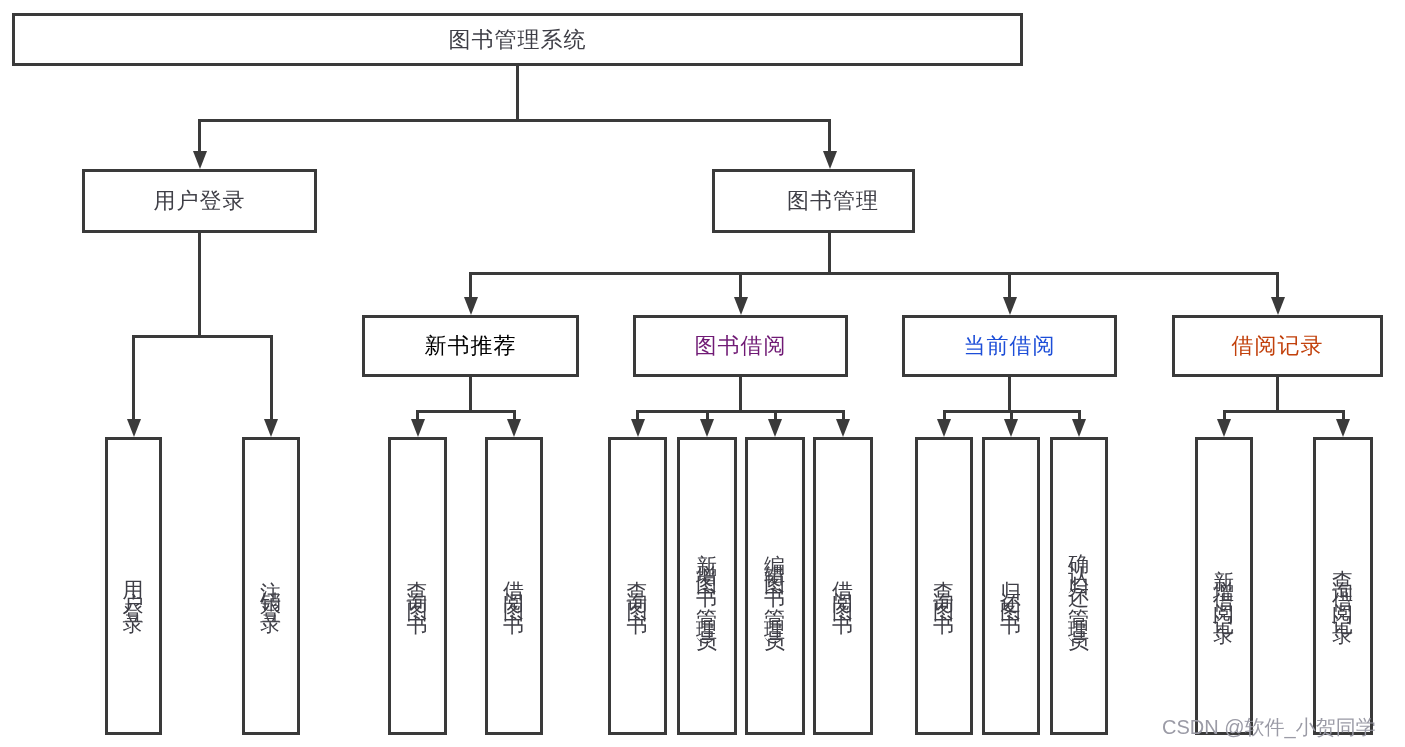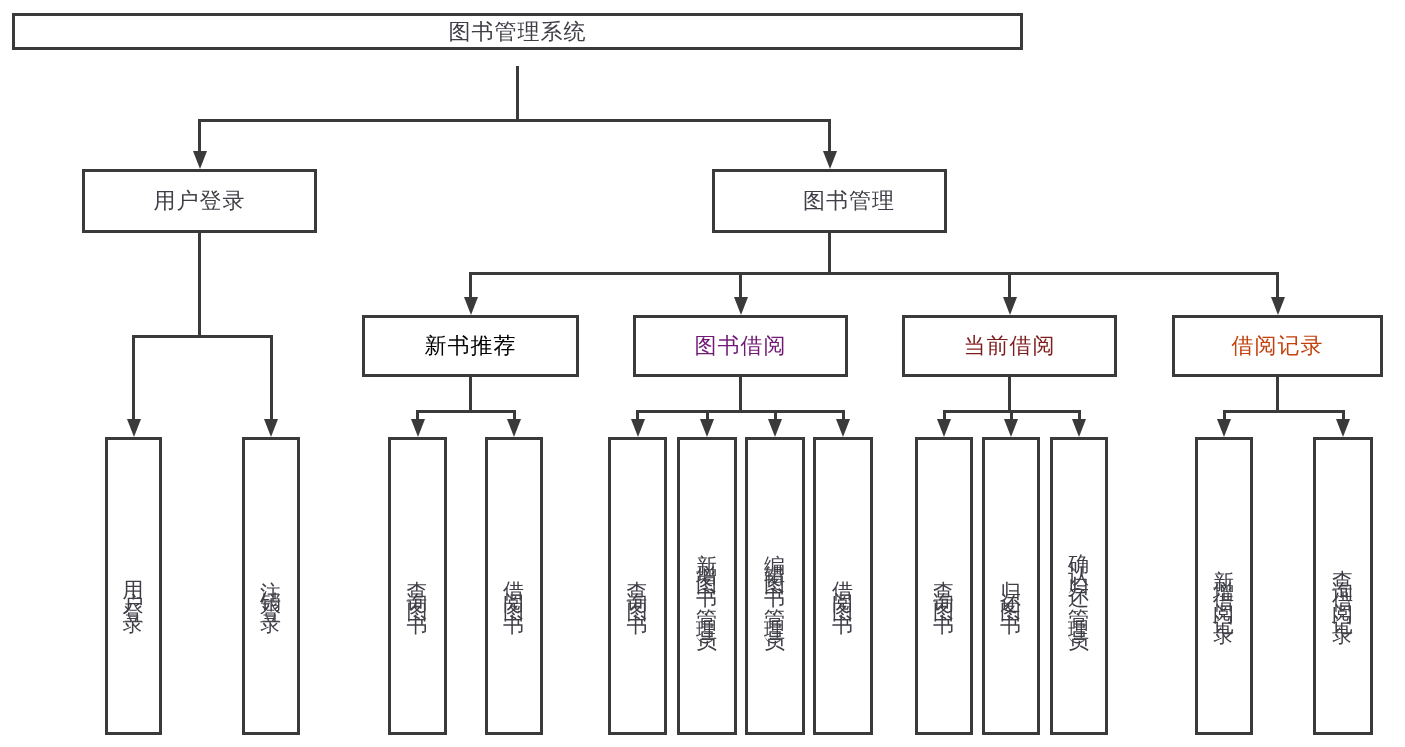--- a/index.html
+++ b/index.html
@@ -51,20 +51,21 @@
     font-size: 20px;
     color: #9b9ba6;
     white-space: nowrap;
     z-index: 5;
   }
 </style>
 </head>
 <body>
 
 <div class="canvas" id="canvas">
+  <span class="watermark">CSDN @软件_小贺同学</span>
 <div class="conn" style="left: 516px; top: 66px; width: 3px; height: 56px;"></div>
     <div class="conn" style="left: 198px; top: 119px; width: 633px; height: 3px;"></div>
     <div class="conn" style="left: 198px; top: 119px; width: 3px; height: 36px;"></div>
     <div class="arrowhead" style="left: 192.5px; top: 151px;"></div>
     <div class="conn" style="left: 828px; top: 119px; width: 3px; height: 36px;"></div>
     <div class="arrowhead" style="left: 822.5px; top: 151px;"></div>
     <div class="conn" style="left: 198px; top: 233px; width: 3px; height: 105px;"></div>
     <div class="conn" style="left: 132px; top: 335px; width: 140.5px; height: 3px;"></div>
     <div class="conn" style="left: 132px; top: 335px; width: 3px; height: 88px;"></div>
     <div class="arrowhead" style="left: 126.5px; top: 419px;"></div>
@@ -103,37 +104,37 @@
     <div class="conn" style="left: 1009.5px; top: 410px; width: 3px; height: 13px;"></div>
     <div class="arrowhead" style="left: 1004px; top: 419px;"></div>
     <div class="conn" style="left: 1077.5px; top: 410px; width: 3px; height: 13px;"></div>
     <div class="arrowhead" style="left: 1072px; top: 419px;"></div>
     <div class="conn" style="left: 1276px; top: 377px; width: 3px; height: 36px;"></div>
     <div class="conn" style="left: 1222.5px; top: 410px; width: 122px; height: 3px;"></div>
     <div class="conn" style="left: 1222.5px; top: 410px; width: 3px; height: 13px;"></div>
     <div class="arrowhead" style="left: 1217px; top: 419px;"></div>
     <div class="conn" style="left: 1341.5px; top: 410px; width: 3px; height: 13px;"></div>
     <div class="arrowhead" style="left: 1336px; top: 419px;"></div>
-    <div class="node" style="left: 12px; top: 13px; width: 1011px; height: 37px; border-color: rgb(58, 58, 58);">
+    <div class="node" style="left: 12px; top: 13px; width: 1011px; height: 53px; border-color: rgb(58, 58, 58);">
       <span class="label-h" style="color: rgb(62, 62, 70);">图书管理系统</span>
     </div>
     <div class="node" style="left: 82px; top: 169px; width: 235px; height: 64px; border-color: rgb(58, 58, 58);">
       <span class="label-h" style="color: rgb(62, 62, 70);">用户登录</span>
     </div>
-    <div class="node" style="left: 712px; top: 169px; width: 235px; height: 64px; border-color: rgb(58, 58, 58); padding-left: 39px;">
+    <div class="node" style="left: 712px; top: 169px; width: 203px; height: 64px; border-color: rgb(58, 58, 58); padding-left: 39px;">
       <span class="label-h" style="color: rgb(62, 62, 70);">图书管理</span>
     </div>
     <div class="node" style="left: 362px; top: 315px; width: 217px; height: 62px; border-color: rgb(58, 58, 58);">
       <span class="label-h" style="color: #000000;">新书推荐</span>
     </div>
     <div class="node" style="left: 633px; top: 315px; width: 215px; height: 62px; border-color: rgb(58, 58, 58);">
       <span class="label-h" style="color: #701a75;">图书借阅</span>
     </div>
     <div class="node" style="left: 902px; top: 315px; width: 215px; height: 62px; border-color: rgb(58, 58, 58);">
-      <span class="label-h" style="color: #7f1d1d;">当前借阅</span>
+      <span class="label-h" style="color: #1d4ed8;">当前借阅</span>
     </div>
     <div class="node" style="left: 1172px; top: 315px; width: 211px; height: 62px; border-color: rgb(58, 58, 58);">
       <span class="label-h" style="color: #c2410c;">借阅记录</span>
     </div>
     <div class="node" style="left: 105px; top: 437px; width: 57px; height: 298px; border-color: rgb(58, 58, 58);">
       <span class="label-v" style="color: rgb(62, 62, 70);">用户登录</span>
     </div>
     <div class="node" style="left: 242px; top: 437px; width: 58px; height: 298px; border-color: rgb(58, 58, 58);">
       <span class="label-v" style="color: rgb(62, 62, 70);">注销登录</span>
     </div>

